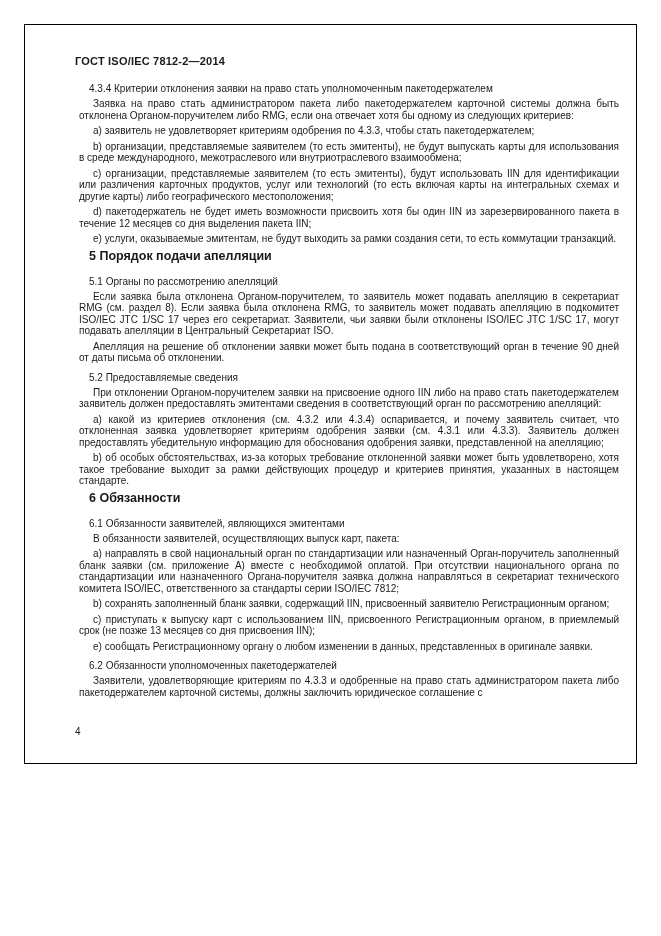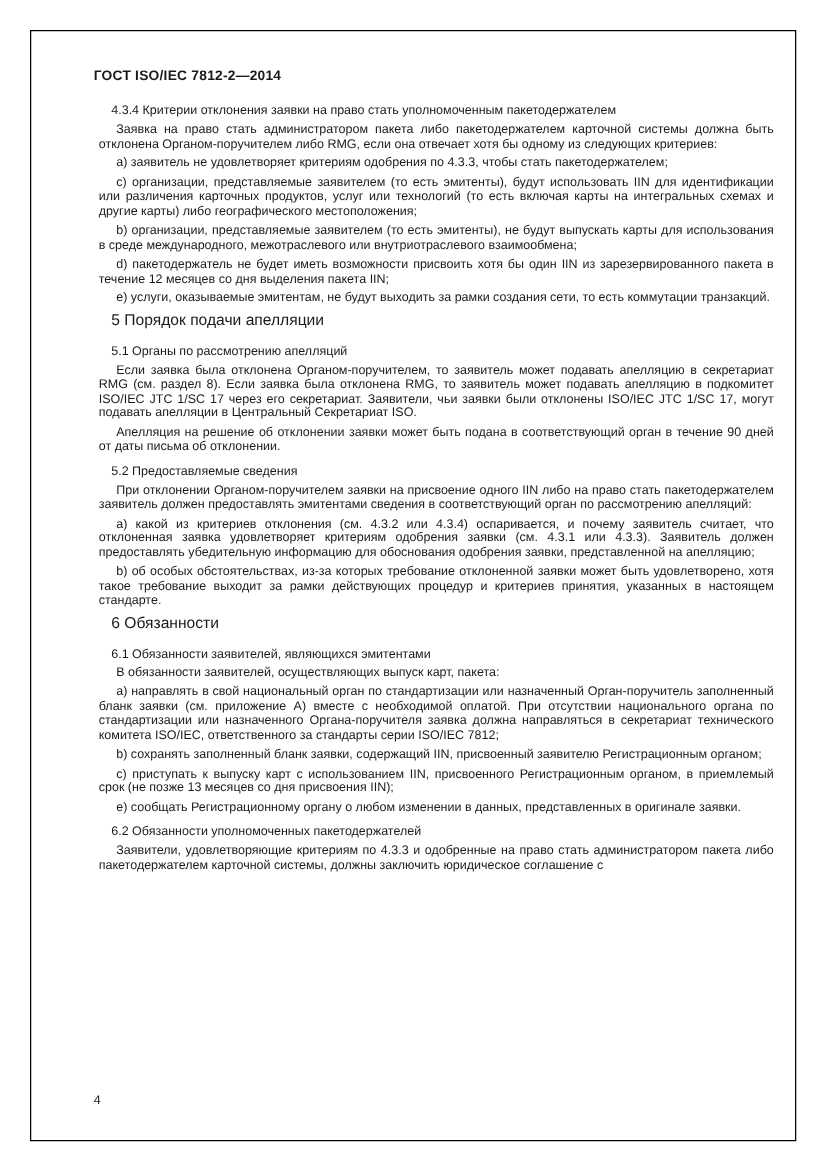--- a/index.html
+++ b/index.html
@@ -14,34 +14,34 @@
     background: #ffffff;
     font-family: "Liberation Sans", sans-serif;
     color: #1a1a1a;
     overflow: hidden;
   }
   .frame {
     position: absolute;
     left: 24px;
     top: 24px;
     width: 613px;
-    height: 889px;
+    height: 740px;
     border: 1px solid #000000;
     box-sizing: border-box;
     padding: 30px 13px 0 50px;
   }
   .running-header {
     font-size: 11px;
     font-weight: bold;
     margin: 0 0 16px 0;
     letter-spacing: 0.2px;
   }
   .h2 {
     font-size: 12.5px;
-    font-weight: normal;
+    font-weight: bold;
     margin: 3px 0 13px 0;
     text-indent: 14px;
   }
   .h3 {
     font-size: 10px;
     font-weight: normal;
     margin: 8px 0 4px 0;
     text-indent: 14px;
   }
   .para {
@@ -63,22 +63,22 @@
 
 <div class="page">
   <div class="frame">
 
     <div class="running-header">ГОСТ ISO/IEC 7812-2—2014</div>
 
     <div class="body-text">
       <p class="h3">4.3.4  Критерии отклонения заявки на право стать уполномоченным пакетодержателем</p>
       <p class="para">Заявка на право стать администратором пакета либо пакетодержателем карточной системы должна быть отклонена Органом-поручителем либо RMG, если она отвечает хотя бы одному из следующих критериев:</p>
       <p class="para">a)  заявитель не удовлетворяет критериям одобрения по 4.3.3, чтобы стать пакетодержателем;</p>
+      <p class="para">b)  организации, представляемые заявителем (то есть эмитенты), не будут выпускать карты для использования в среде международного, межотраслевого или внутриотраслевого взаимообмена;</p>
       <p class="para">c)  организации, представляемые заявителем (то есть эмитенты), будут использовать IIN для идентификации или различения карточных продуктов, услуг или технологий (то есть включая карты на интегральных схемах и другие карты) либо географического местоположения;</p>
-      <p class="para">b)  организации, представляемые заявителем (то есть эмитенты), не будут выпускать карты для использования в среде международного, межотраслевого или внутриотраслевого взаимообмена;</p>
       <p class="para">d)  пакетодержатель не будет иметь возможности присвоить хотя бы один IIN из зарезервированного пакета в течение 12 месяцев со дня выделения пакета IIN;</p>
       <p class="para">e)  услуги, оказываемые эмитентам, не будут выходить за рамки создания сети, то есть коммутации транзакций.</p>
 
       <p class="h2">5  Порядок подачи апелляции</p>
       <p class="h3">5.1  Органы по рассмотрению апелляций</p>
       <p class="para">Если заявка была отклонена Органом-поручителем, то заявитель может подавать апелляцию в секретариат RMG (см. раздел 8). Если заявка была отклонена RMG, то заявитель может подавать апелляцию в подкомитет ISO/IEC JTC 1/SC 17 через его секретариат. Заявители, чьи заявки были отклонены ISO/IEC JTC 1/SC 17, могут подавать апелляции в Центральный Секретариат ISO.</p>
       <p class="para">Апелляция на решение об отклонении заявки может быть подана в соответствующий орган в течение 90 дней от даты письма об отклонении.</p>
       <p class="h3">5.2  Предоставляемые сведения</p>
       <p class="para">При отклонении Органом-поручителем заявки на присвоение одного IIN либо на право стать пакетодержателем заявитель должен предоставлять эмитентами сведения в соответствующий орган по рассмотрению апелляций:</p>
       <p class="para">a)  какой из критериев отклонения (см. 4.3.2 или 4.3.4) оспаривается, и почему заявитель считает, что отклоненная заявка удовлетворяет критериям одобрения заявки (см. 4.3.1 или 4.3.3). Заявитель должен предоставлять убедительную информацию для обоснования одобрения заявки, представленной на апелляцию;</p>

